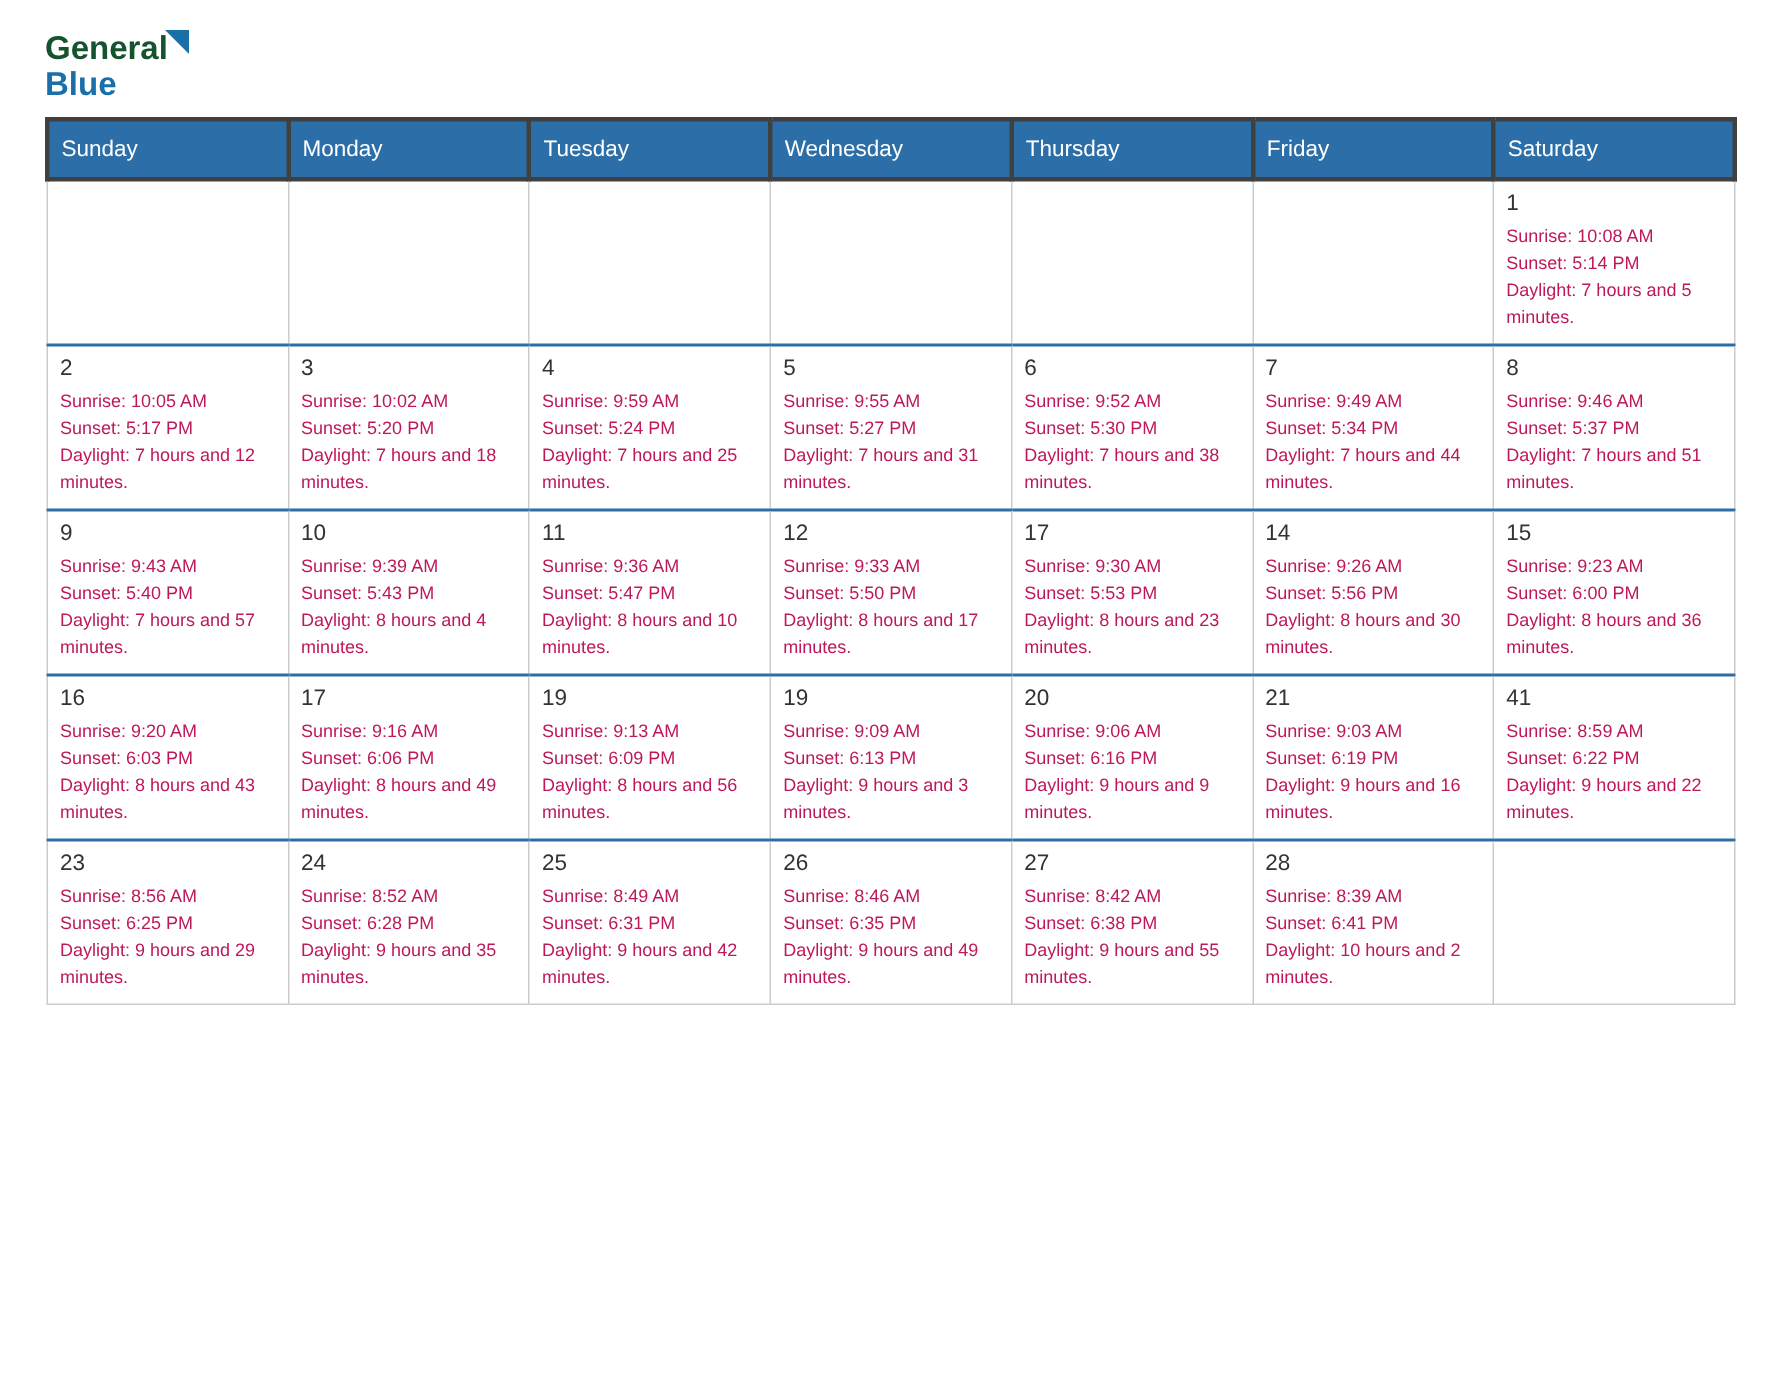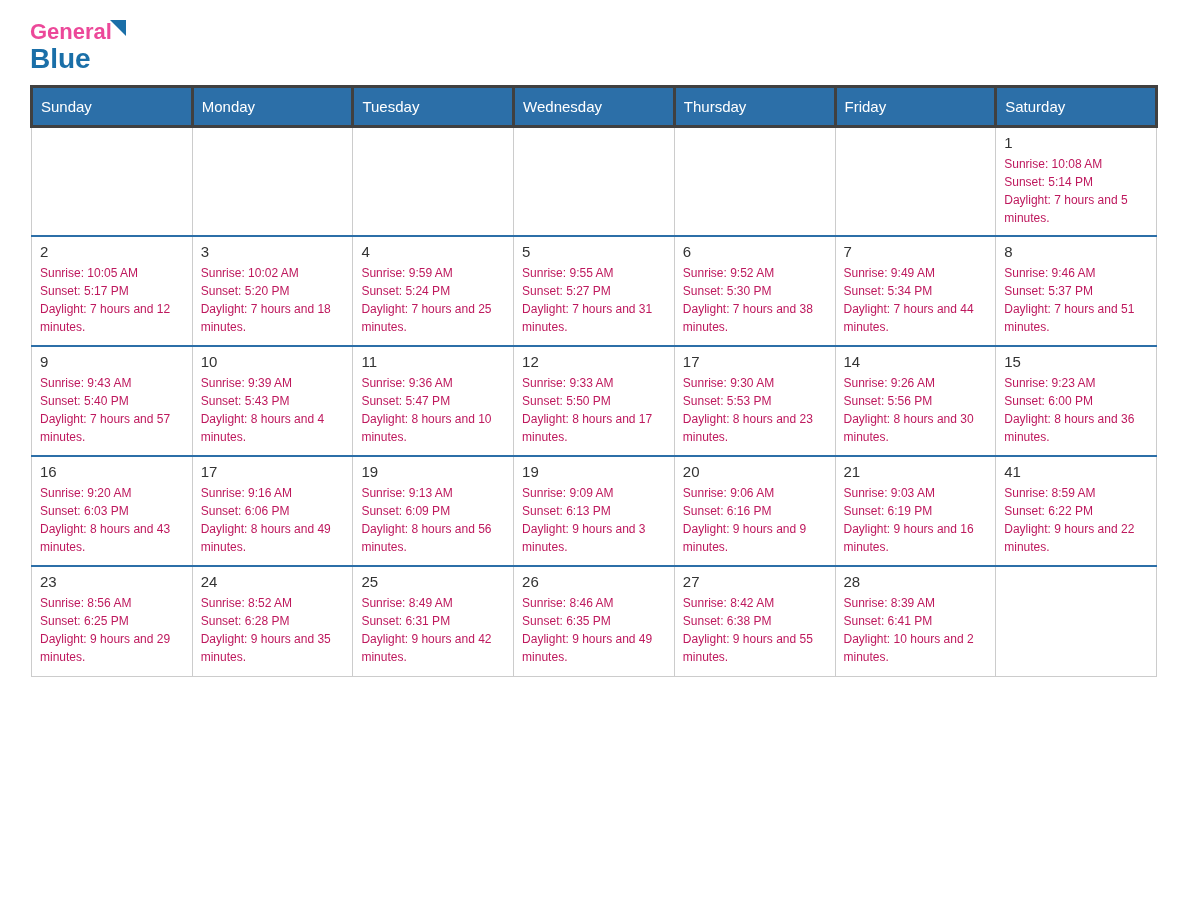--- a/index.html
+++ b/index.html
@@ -81,26 +81,26 @@
       background: #f9f9f9;
     }
   </style>
 </head>
 <body>
 
 <div class="header">
   <div class="logo">
   <div style="display:flex; align-items:center;">
     <div style="position:relative; display:inline-block;">
-      <div style="font-size:22px; font-weight:bold; color:#ec4899; line-height:1.1;">General
+      <div style="font-size:22px; font-weight:bold; color:#14532d; line-height:1.1;">General
         <svg style="position:absolute; top:0; right:-14px;" width="16" height="16" viewBox="0 0 16 16">
           <polygon points="0,0 16,0 16,16" fill="#1a6fa8"></polygon>
         </svg>
       </div>
-      <div style="font-size:28px; font-weight:bold; color:#1a6fa8; line-height:1.1;">Blue</div>
+      <div style="font-size:22px; font-weight:bold; color:#1a6fa8; line-height:1.1;">Blue</div>
     </div>
   </div>
 </div>
   <div class="title-section">
     <h1 class="month-title"></h1>
     <div class="location"></div>
   </div>
 </div>
 
 <table class="calendar">

